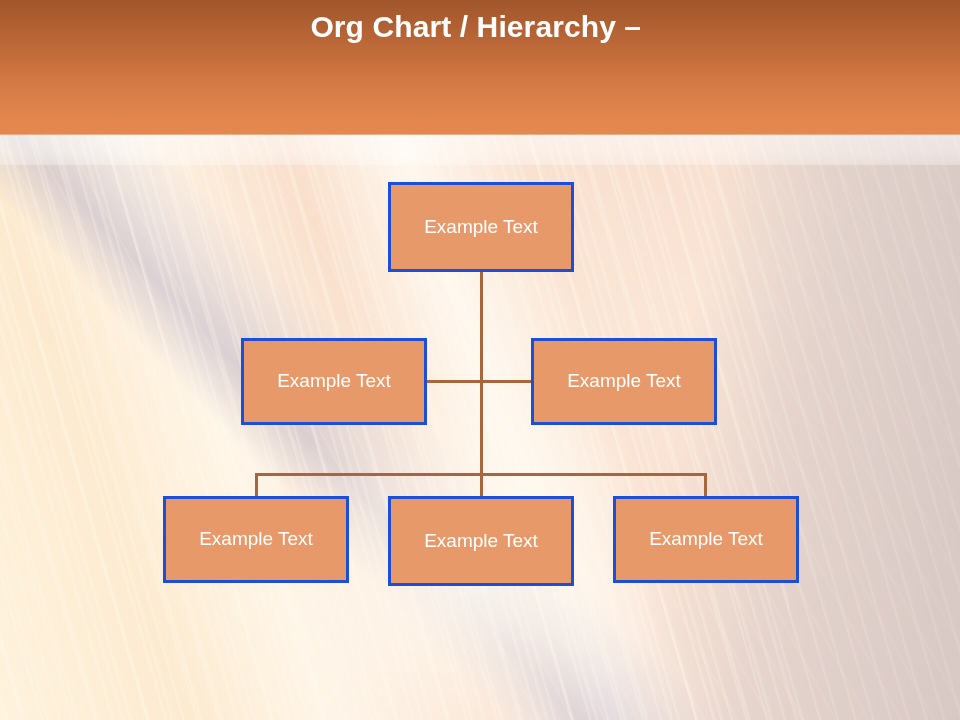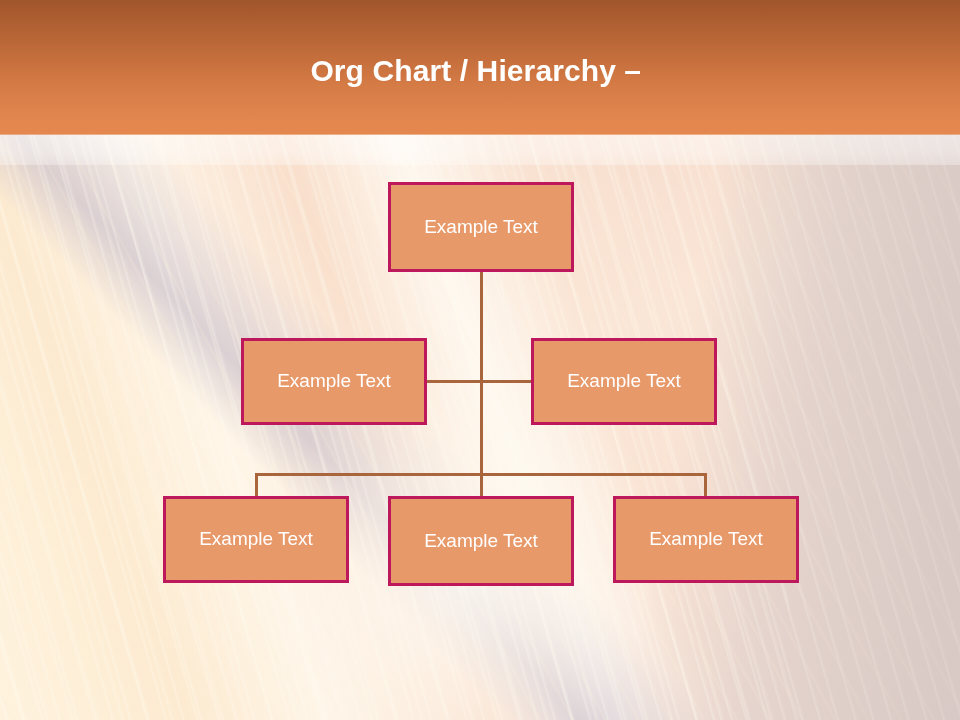--- a/index.html
+++ b/index.html
@@ -127,21 +127,20 @@
     height: 134px;
     background: linear-gradient(180deg, #a0562b 0%, #bc6838 33%, #d47a45 62%, #e2864f 88%, #e5884f 100%);
   }
   .header-title {
     position: absolute;
     left: 0;
     top: 0;
     width: 960px;
     height: 132px;
     display: flex;
-    align-items: center;
     justify-content: center;
     color: #ffffff;
     font-size: 30px;
     letter-spacing: .1px;
     white-space: nowrap;
     padding-top: 10px;
     box-sizing: border-box;
   }
   .header-title .strong {
     font-weight: bold;
@@ -183,21 +182,21 @@
   .connector {
     position: absolute;
     background: #a9663c;
   }
   .conn-v { width: 3px; }
   .conn-h { height: 3px; }
 
   .node {
     position: absolute;
     background: #e8996a;
-    border: 3px solid #be185d;
+    border: 3px solid #1d4ed8;
     box-sizing: border-box;
     display: flex;
     align-items: center;
     justify-content: center;
     color: #ffffff;
     font-size: 19px;
     line-height: 1.2;
     text-align: center;
   }
 </style>

